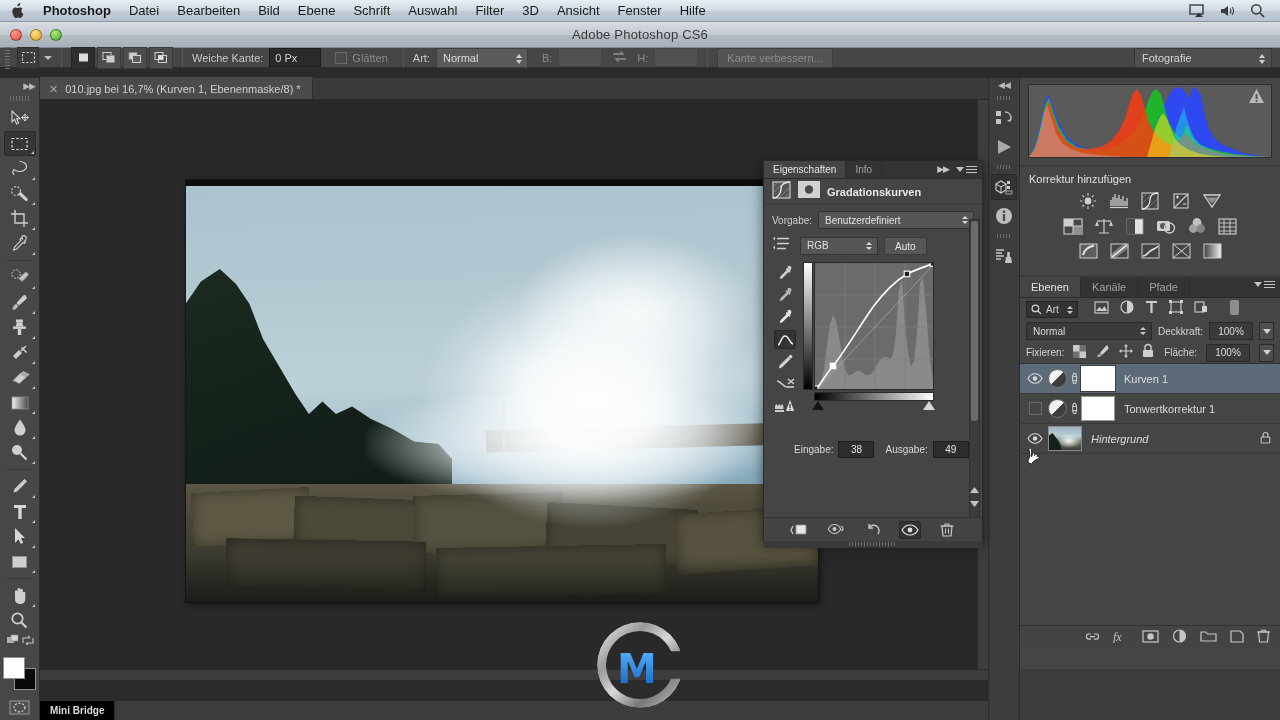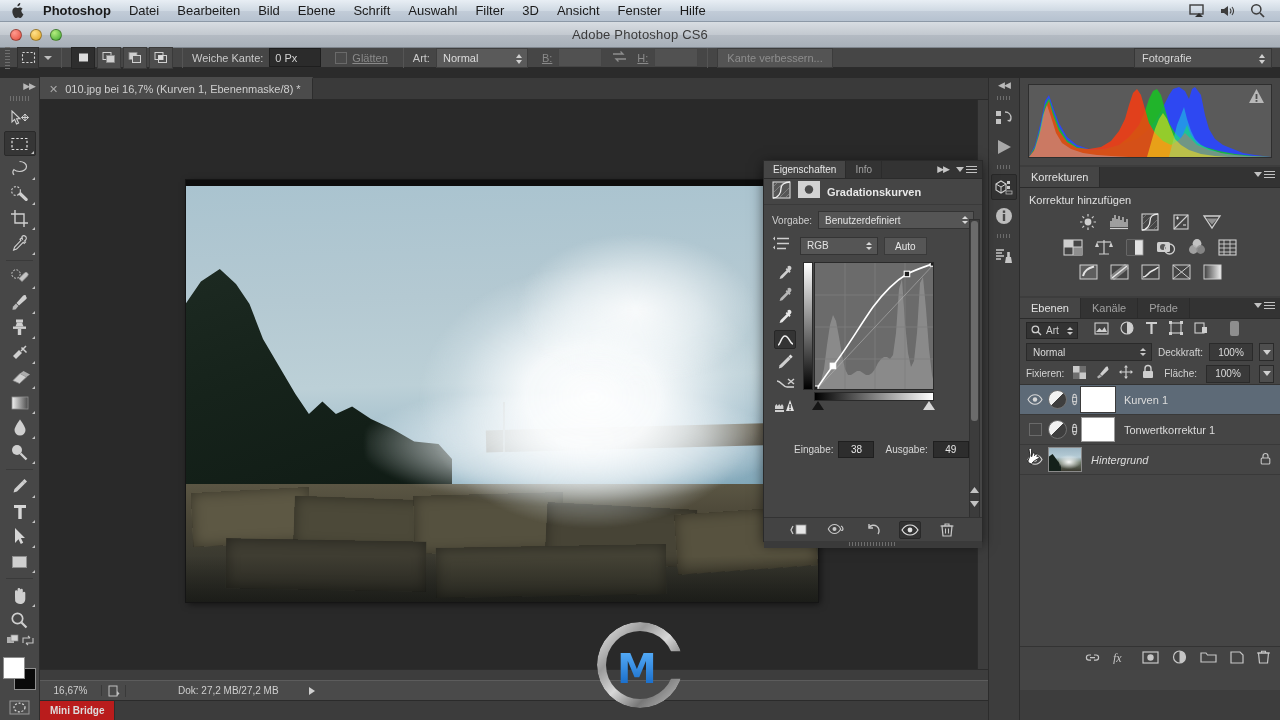--- a/index.html
+++ b/index.html
@@ -52,21 +52,21 @@
     background-size:5px 100%; background-repeat:no-repeat; background-position:1px 0; }
   .optsep { width:1px; height:20px; background:#353535; margin:0 9px; border-right:1px solid #555; }
   .toolpreview { width:22px;height:22px;border:1px solid #2f2f2f;background:#3c3c3c;
      display:flex;align-items:center;justify-content:center; }
   .caret { width:0;height:0;border-left:4px solid transparent;border-right:4px solid transparent;border-top:4px solid #bdbdbd; margin-left:5px;}
   .selbtns { display:flex; gap:2px; }
   .selbtn { width:24px;height:22px;border:1px solid #3a3a3a;background:#4d4d4d;
      display:flex;align-items:center;justify-content:center; }
   .selbtn.on { background:#2e2e2e; border-color:#242424; }
   .lbl { padding:0 6px 0 0; color:#c9c9c9; white-space:nowrap;}
-  .lbl.dim { color:#8a8a8a;text-decoration:underline; }
+  .lbl.dim { color:#8a8a8a; }
   .fld { background:#2b2b2b; border:1px solid #1e1e1e; height:19px; line-height:19px;
      color:#d2d2d2; font-size:11px; padding:0 5px; min-width:40px; }
   .fld.dis { background:#515151; border-color:#454545; color:#777; }
   .chk { width:12px;height:12px;border:1px solid #6a6a6a;background:#4a4a4a; margin-right:5px;}
   .ddl { background:#5a5a5a; border:1px solid #3e3e3e; height:20px; line-height:19px;
      color:#dcdcdc; font-size:11px; padding:0 18px 0 6px; position:relative; min-width:92px;}
   .ddl:after { content:''; position:absolute; right:5px; top:5px;
      border-left:3px solid transparent;border-right:3px solid transparent;border-bottom:4px solid #cfcfcf;}
   .ddl:before { content:''; position:absolute; right:5px; top:11px;
      border-left:3px solid transparent;border-right:3px solid transparent;border-top:4px solid #cfcfcf;}
@@ -187,21 +187,21 @@
     font-size:10px; color:#cfcfcf;
   }
   .sb-zoom { width:62px; text-align:center; border-right:1px solid #3a3a3a;}
   .sb-ic { width:24px; display:flex; align-items:center; justify-content:center; border-right:1px solid #3a3a3a;}
   .sb-doc { padding-left:52px; }
   .sb-tri { margin-left:30px; width:0;height:0;border-top:4px solid transparent;border-bottom:4px solid transparent;border-left:6px solid #d0d0d0;}
   .mbbar {
     position:absolute; left:40px; top:700px; width:1240px; height:20px;
     background:#3c3c3c; border-top:1px solid #2b2b2b; display:flex; align-items:center;
   }
-  .mbtab { height:20px; background:#b91c1c; border-right:1px solid #2d2d2d; display:flex; align-items:center;
+  .mbtab { height:20px; background:#000000; border-right:1px solid #2d2d2d; display:flex; align-items:center;
     padding:0 10px; font-size:10px; color:#dcdcdc; font-weight:bold;}
 
   
   .icondock {
     position:absolute; left:988px; top:78px; width:32px; height:642px;
     background:#3d3d3d; border-left:1px solid #2c2c2c; border-right:1px solid #2c2c2c;
   }
   .id-head { height:14px; display:flex; align-items:center; justify-content:center;}
   .id-grip { height:8px; background-image: repeating-linear-gradient(90deg,#6c6c6c 0 1px,transparent 1px 3px);
     background-size:100% 4px; background-repeat:no-repeat; background-position:0 2px; margin:2px 8px;}
@@ -647,31 +647,20 @@
     </div>
     <div class="scrollv"></div>
     <div class="scrollh"></div>
   </div>
 
   <div class="wmlogo">
     <div class="wm-ring"></div>
     <div class="wm-m">Μ</div>
   </div>
 
-  <div class="statusbar">
-    <div class="sb-zoom">16,67%</div>
-    <div class="sb-ic">
-      <svg width="12" height="12" viewBox="0 0 12 12">
-          <rect x="1" y="1" width="8" height="10" fill="none" stroke="#c0c0c0" stroke-width="1"></rect>
-          <path d="M9 6l2.5 2.5L9 11z" fill="#c0c0c0"></path>
-        </svg>
-    </div>
-    <div class="sb-doc">Dok: 27,2 MB/27,2 MB</div>
-    <div class="sb-tri"></div>
-  </div>
 
   <div class="mbbar">
     <div class="mbtab">Mini Bridge</div>
   </div>
 
   <div class="icondock">
     <div class="id-head">
         <span class="dblarrow">◀◀</span>
       </div>
     <div class="id-grip"></div>
@@ -738,31 +727,20 @@
                 <path d="M7.5 0L15 14H0z" fill="#b8b8b8"></path>
                 <rect x="6.6" y="5" width="1.8" height="5" fill="#4e4e4e"></rect>
                 <rect x="6.6" y="11" width="1.8" height="1.8" fill="#4e4e4e"></rect>
               </svg>
           </div>
         </div>
       </div>
     </div>
 
     <div class="panel" style="margin-top:2px">
-      <div class="ptabs">
-        <div class="ptab on">Korrekturen</div>
-        <div class="pmenu">
-          <div class="tri"></div>
-            <div class="bars">
-              <i></i>
-              <i></i>
-              <i></i>
-            </div>
-        </div>
-      </div>
       <div class="corrbody">
         <div class="corrtitle">Korrektur hinzufügen</div>
 
         <div class="corrrow">
           <div class="corricon">
             <svg width="18" height="18" viewBox="0 0 18 18">
                 <circle cx="9" cy="9" r="3.4" fill="#cfcfcf"></circle>
                 <path d="M9 1v2.4M9 14.6V17M1 9h2.4M14.6 9H17M3.4 3.4l1.7 1.7M12.9 12.9l1.7 1.7M14.6 3.4l-1.7 1.7M5.1 12.9l-1.7 1.7" stroke="#cfcfcf" stroke-width="1.2"></path>
               </svg>
           </div>

